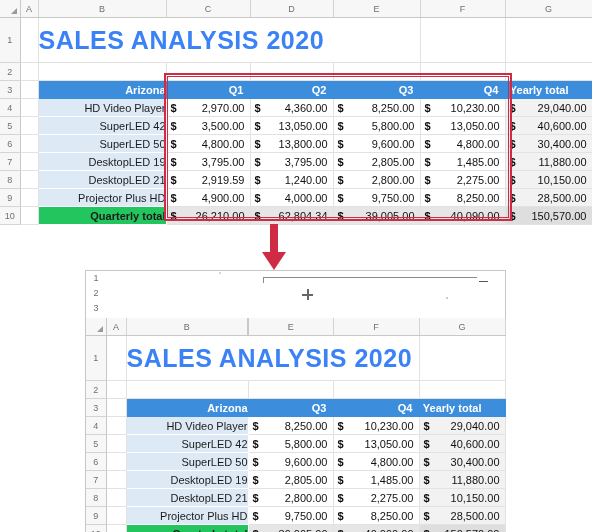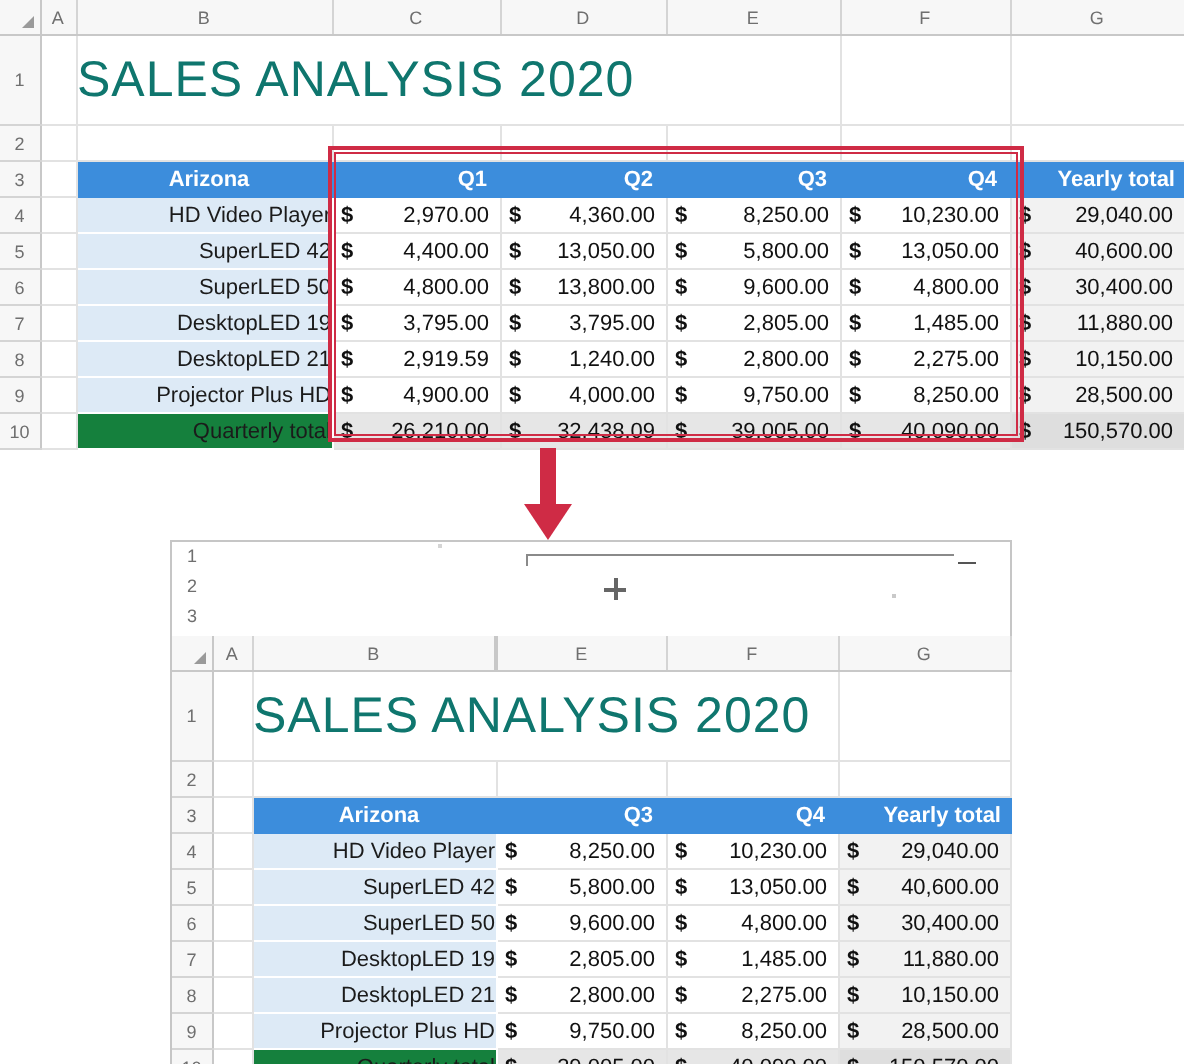--- a/index.html
+++ b/index.html
@@ -57,57 +57,57 @@
     font-size:11px;
     color:#1b1b1b;
     vertical-align:middle;
     background:#ffffff;
     white-space:nowrap;
     overflow:hidden;
   }
 
   .title-cell{
     font-size:25px;
-    color:#0f766e;
-    font-weight:normal;
+    color:#3b82f6;
+    font-weight:bold;
     letter-spacing:.5px;
     padding-left:6px;
     border-right:1px solid #e2e2e2;
     border-bottom:1px solid #e2e2e2;
     vertical-align:middle;
     white-space:nowrap;
   }
 
   
   .hdr-band{
     background:#3c8ddc;
     color:#ffffff;
     font-weight:bold;
     font-size:11px;
     border-right:1px solid #3c8ddc;
     border-bottom:1px solid #3c8ddc;
     vertical-align:middle;
     white-space:nowrap;
   }
-  .hdr-band.lbl{ text-align:center; padding-left:5px; }
+  .hdr-band.lbl{ text-align:right; padding-left:5px; }
   .hdr-band.num{ text-align:right; padding-right:6px; }
-  .hdr-band.yr{ text-align:right; padding-right:4px; }
+  .hdr-band.yr{ text-align:right; padding-right:23px; }
 
   .lbl-cell{
     background:#ddeaf6;
     color:#1b1b1b;
     font-size:11px;
     text-align:right;
     padding-left:5px;
     border-right:1px solid #ffffff;
     border-bottom:1px solid #ffffff;
     vertical-align:middle;
     white-space:nowrap;
   }
-  .lbl-cell.total{ background:#15803d; font-weight:normal; }
+  .lbl-cell.total{ background:#22c55e; font-weight:bold; }
 
   .money{
     font-size:11px;
     color:#111111;
     vertical-align:middle;
     border-right:1px solid #e2e2e2;
     border-bottom:1px solid #e2e2e2;
     background:#ffffff;
     white-space:nowrap;
     position:relative;
@@ -268,21 +268,21 @@
             <span class="val">29,040.00</span>
           </td>
     </tr>
 
     <tr style="height:18px">
       <td class="rowhdr">5</td>
       <td class="cell"></td>
       <td class="lbl-cell">SuperLED 42</td>
       <td class="money">
             <span class="cur">$</span>
-            <span class="val">4,400.00</span>
+            <span class="val">3,500.00</span>
           </td>
       <td class="money">
             <span class="cur">$</span>
             <span class="val">13,050.00</span>
           </td>
       <td class="money">
             <span class="cur">$</span>
             <span class="val">5,800.00</span>
           </td>
       <td class="money">
@@ -402,21 +402,21 @@
     <tr style="height:18px">
       <td class="rowhdr">10</td>
       <td class="cell"></td>
       <td class="lbl-cell total">Quarterly total</td>
       <td class="money totalrow">
             <span class="cur">$</span>
             <span class="val">26,210.00</span>
           </td>
       <td class="money totalrow">
             <span class="cur">$</span>
-            <span class="val">32,438.09</span>
+            <span class="val">62,804.34</span>
           </td>
       <td class="money totalrow">
             <span class="cur">$</span>
             <span class="val">39,005.00</span>
           </td>
       <td class="money totalrow">
             <span class="cur">$</span>
             <span class="val">40,090.00</span>
           </td>
       <td class="money totalrow yearly">

